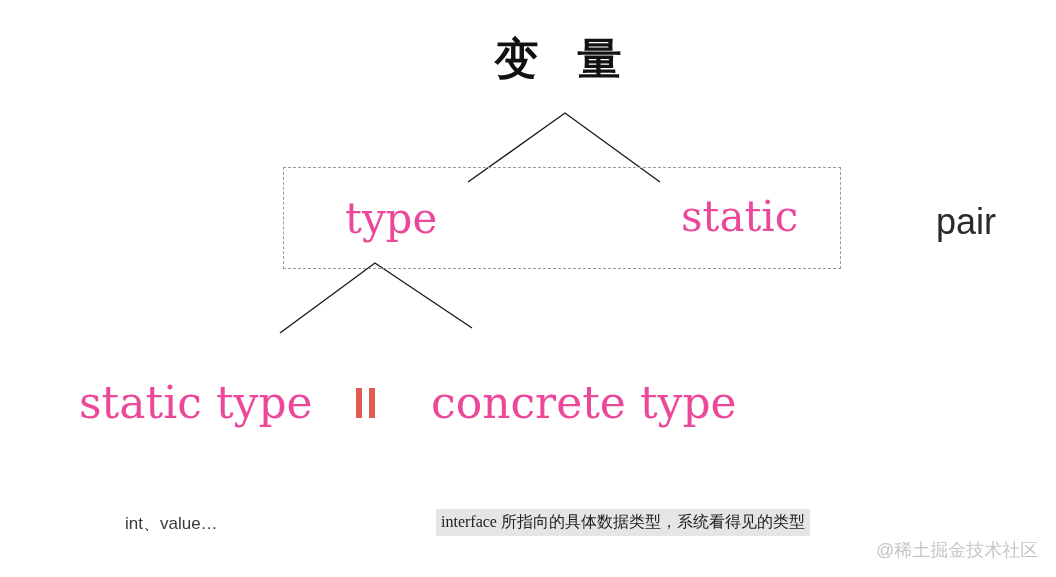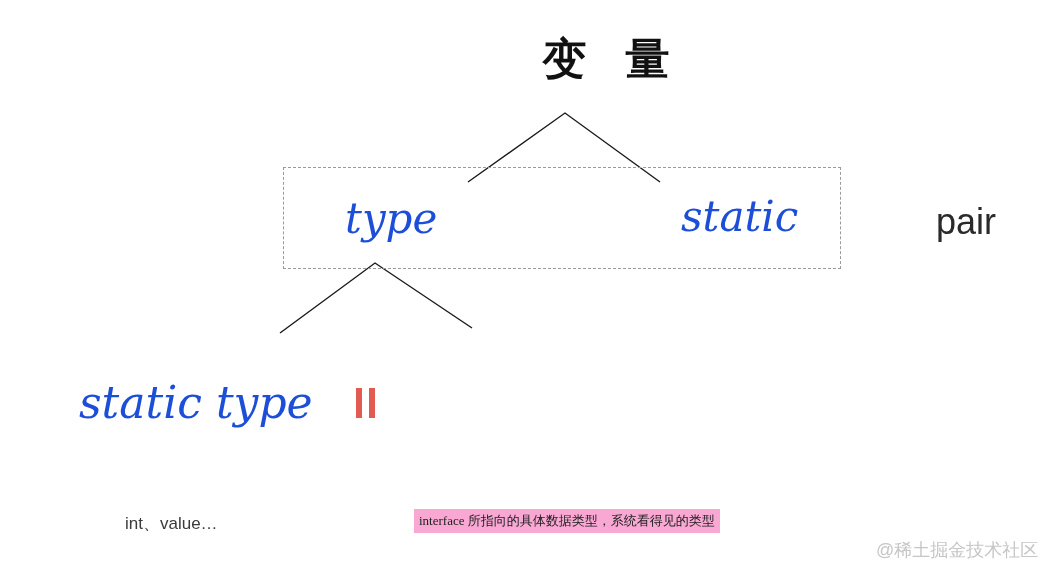--- a/index.html
+++ b/index.html
@@ -19,43 +19,41 @@
     position: absolute;
     left: 565px;
     top: 30px;
     transform: translateX(-50%);
     font-size: 44px;
     letter-spacing: 14px;
     white-space: nowrap;
     color: #111111;
     font-weight: 600;
     font-family: "Liberation Serif", serif;
-    margin-left: 48px;
   }
   .tree-lines {
     position: absolute;
     left: 0;
     top: 0;
     width: 1056px;
     height: 577px;
     pointer-events: none;
   }
   .pair-box {
     position: absolute;
     left: 283px;
     top: 167px;
     width: 558px;
     height: 102px;
     border: 1px dashed #9a9a9a;
     box-sizing: border-box;
   }
   .hand {
     font-family: "DejaVu Serif", serif;
-    font-style: italic;
-    color: #1d4ed8;
+    color: #ec4899;
     white-space: nowrap;
     line-height: 1;
   }
   .node-type {
     position: absolute;
     left: 345px;
     top: 198px;
     font-size: 42px;
   }
   .node-value {
@@ -103,25 +101,25 @@
     position: absolute;
     left: 125px;
     top: 512px;
     font-size: 17px;
     color: #3a3a3a;
     white-space: nowrap;
     font-family: "Liberation Sans", sans-serif;
   }
   .note-concrete {
     position: absolute;
-    left: 414px;
+    left: 436px;
     top: 509px;
-    font-size: 13px;
+    font-size: 16px;
     color: #222222;
-    background: #f9a8d4;
+    background: #e5e5e5;
     padding: 3px 5px;
     white-space: nowrap;
     font-family: "Liberation Serif", serif;
   }
   .watermark {
     position: absolute;
     left: 876px;
     top: 538px;
     font-size: 18px;
     color: #c6c6c6;
@@ -149,20 +147,21 @@
 
   <div class="pair-label">pair</div>
 
   <div class="hand node-static">static type</div>
 
   <div class="dbl-bars">
     <div class="bar"></div>
     <div class="bar"></div>
   </div>
 
+  <div class="hand node-concrete">concrete type</div>
 
   <div class="note-static">int、value…</div>
 
   <div class="note-concrete">interface 所指向的具体数据类型，系统看得见的类型</div>
 
   <div class="watermark">@稀土掘金技术社区</div>
 
 </div>
 
 </body></html>

